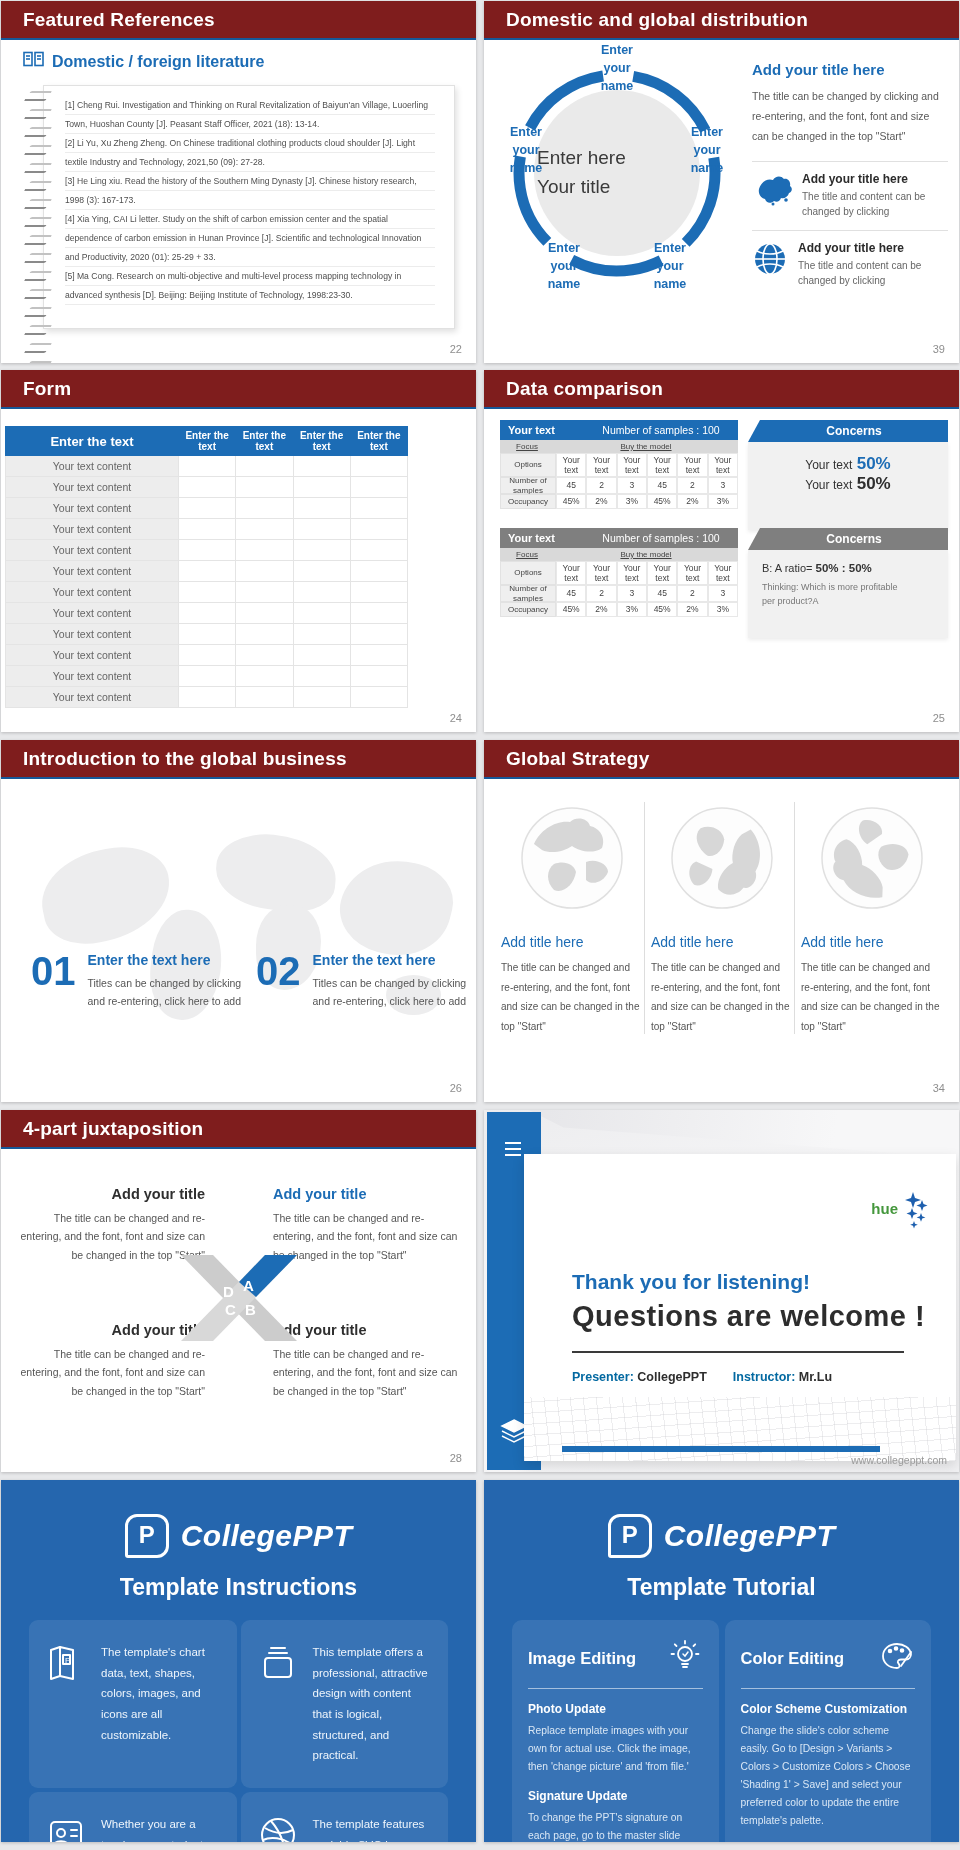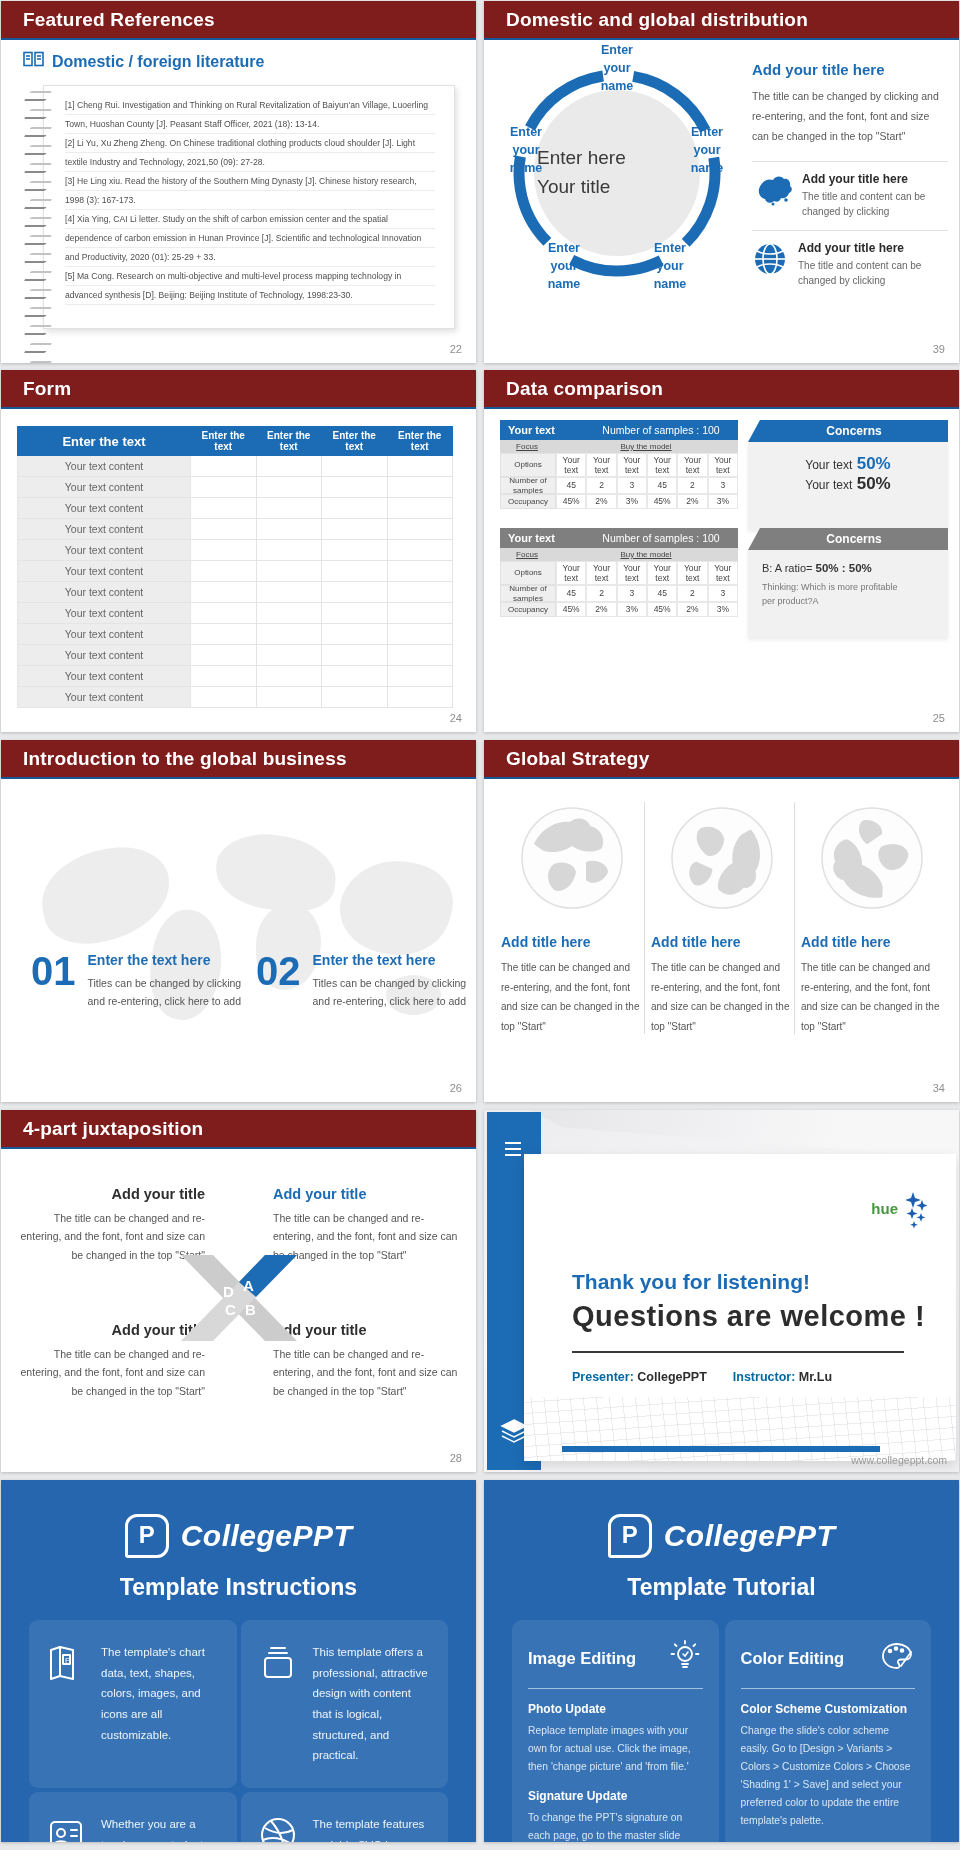--- a/index.html
+++ b/index.html
@@ -25,21 +25,21 @@
   .rl-bl{left:56px;top:238px;}.rl-br{left:162px;top:238px;}
   .r-panel{position:absolute;left:268px;top:60px;width:196px;}
   .r-title{color:#1c6cb5;font-weight:bold;font-size:15px;margin-bottom:9px;}
   .r-body{font-size:10.5px;color:#595959;line-height:1.9;}
   .r-item{display:flex;gap:10px;padding:10px 0;border-top:1px solid #e0e0e0;align-items:flex-start;}
   .r-item:first-of-type{margin-top:14px;}
   .ri-title{font-weight:bold;font-size:12px;color:#2b2b2b;margin-bottom:3px;}
   .ri-body{font-size:10px;color:#666;line-height:1.55;}
 
   
-  .form-table{position:absolute;left:16px;top:56px;width:436px;border-collapse:collapse;padding-left:28px;}
+  .form-table{position:absolute;left:4px;top:56px;width:403px;border-collapse:collapse;padding-left:28px;}
   .form-table th{background:#1c6cb5;color:#fff;height:26px;font-size:10px;border:1px solid #1c6cb5;}
   .form-table th.c0{width:170px;font-size:13px;}
   .form-table td{height:18px;border:1px solid #e4e4e4;background:#fff;}
   .form-table td.c0{background:#ededed;color:#666;font-size:10.5px;text-align:center;}
 
   
   .dc{position:absolute;left:16px;width:238px;font-size:8.5px;color:#444;}
   .dc-head{display:flex;height:20px;color:#fff;align-items:center;}
   .dc-head.blue{background:#1c6cb5;}.dc-head.gray{background:#7f7f7f;}
   .dc-h1{width:76px;padding-left:8px;font-weight:bold;font-size:11px;}
@@ -75,21 +75,21 @@
   .itext{width:158px;}
   .ititle{font-size:14px;font-weight:bold;color:#1c6cb5;margin-bottom:6px;}
   .ibody{font-size:10.5px;color:#555;line-height:1.75;}
 
   
   .gcol{position:absolute;top:66px;width:141px;}
   .gc-1{left:17px;}.gc-2{left:167px;}.gc-3{left:317px;}
   .gdiv{position:absolute;top:62px;width:1px;height:232px;background:#ddd;}
   .gd-1{left:160px;}.gd-2{left:310px;}
   .gcol svg{display:block;margin:0 auto;}
-  .gtitle{color:#1c6cb5;font-weight:bold;font-size:14px;margin:24px 0 8px;}
+  .gtitle{color:#1c6cb5;font-weight:normal;font-size:14px;margin:24px 0 8px;}
   .gbody{font-size:10px;color:#555;line-height:1.95;}
 
   
   .quad{position:absolute;width:188px;}
   .q1{left:16px;top:76px;text-align:right;}
   .q2{left:272px;top:76px;}
   .q3{left:16px;top:212px;text-align:right;}
   .q4{left:272px;top:212px;}
   .qtitle{font-size:14.5px;font-weight:bold;color:#2f2f2f;margin-bottom:7px;}
   .q2 .qtitle{color:#1c6cb5;}

